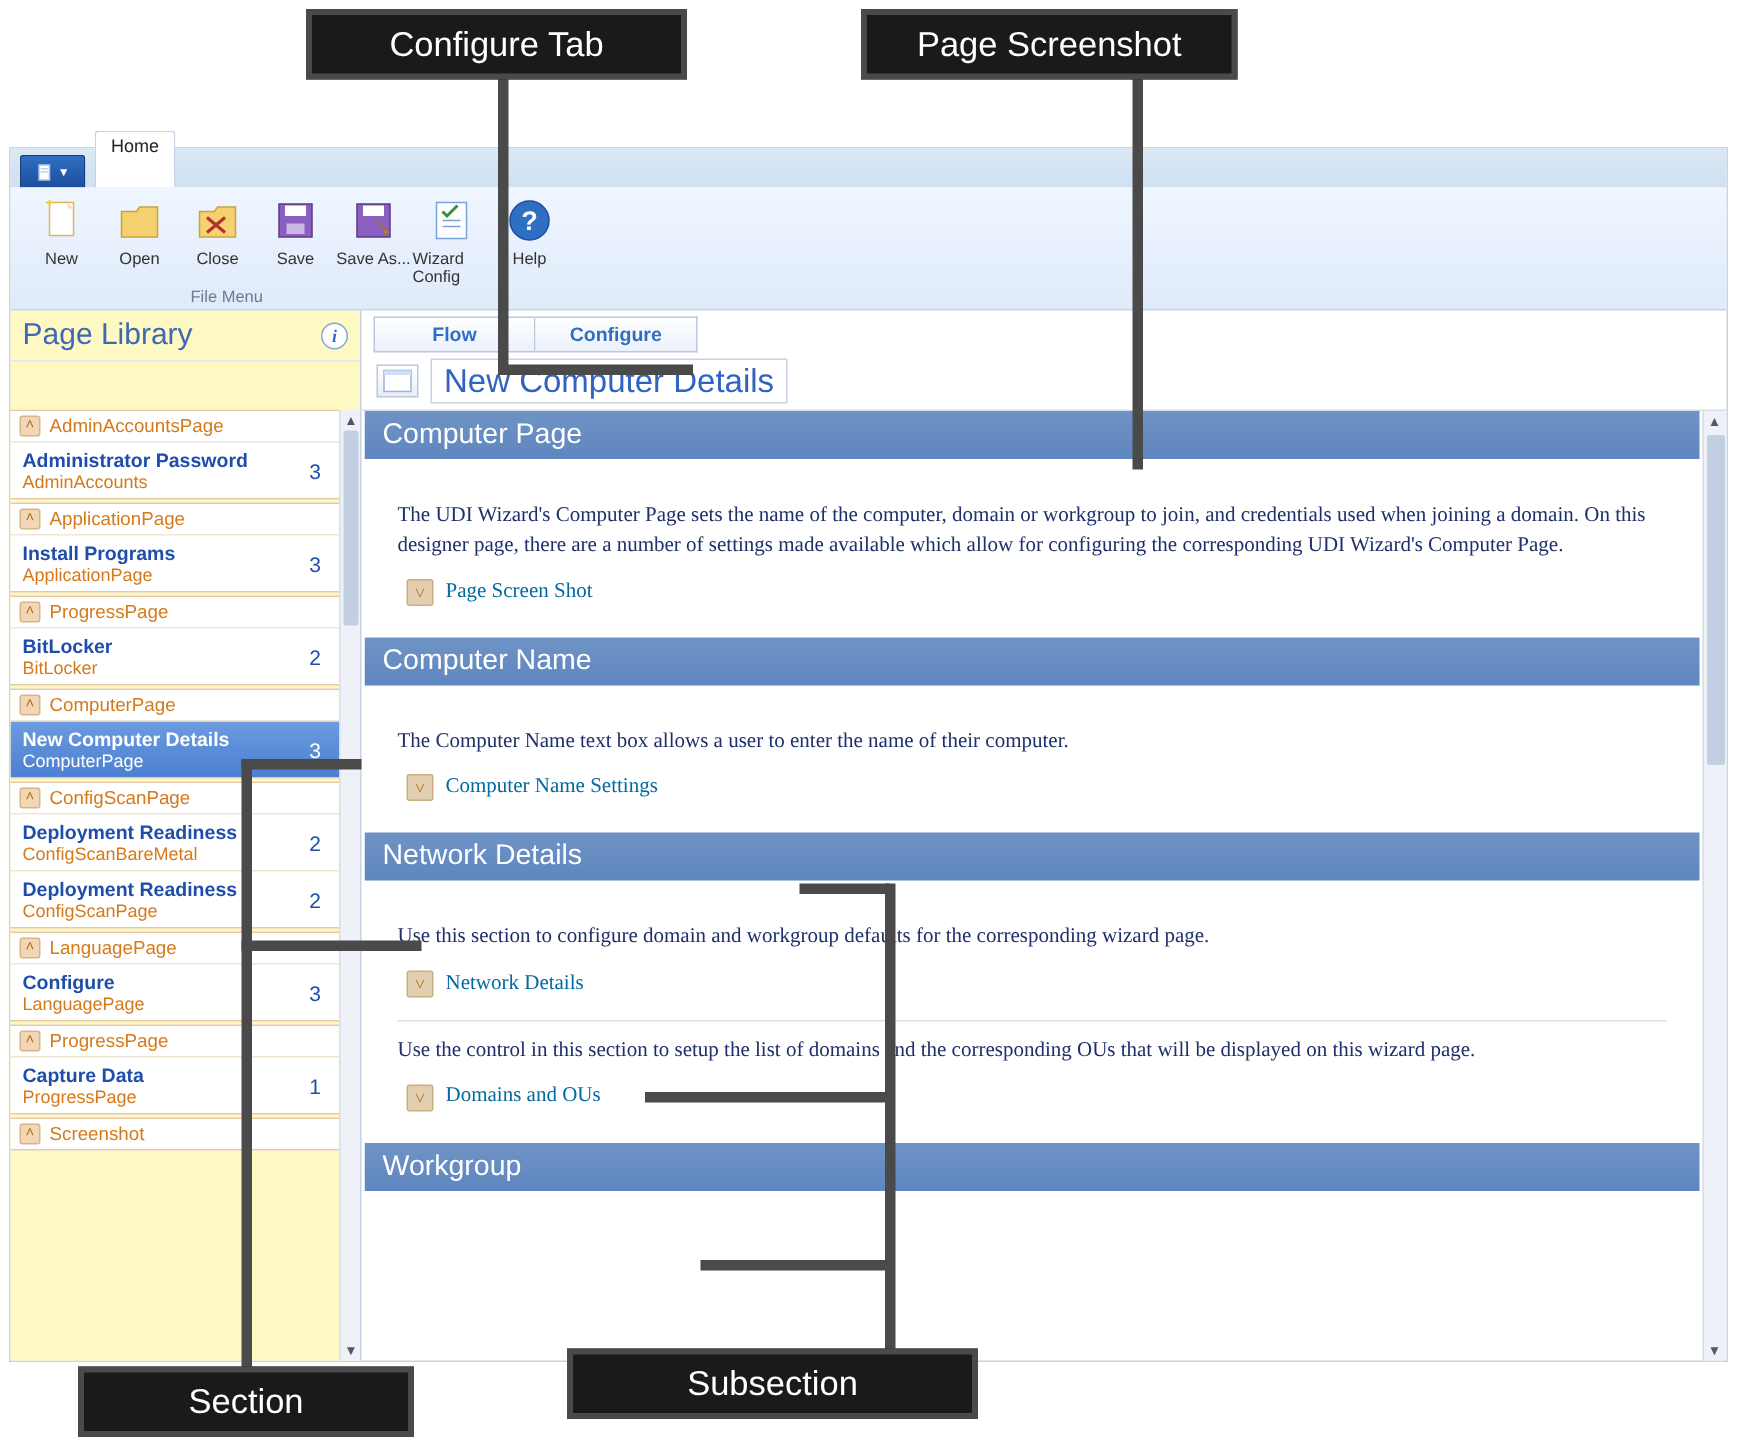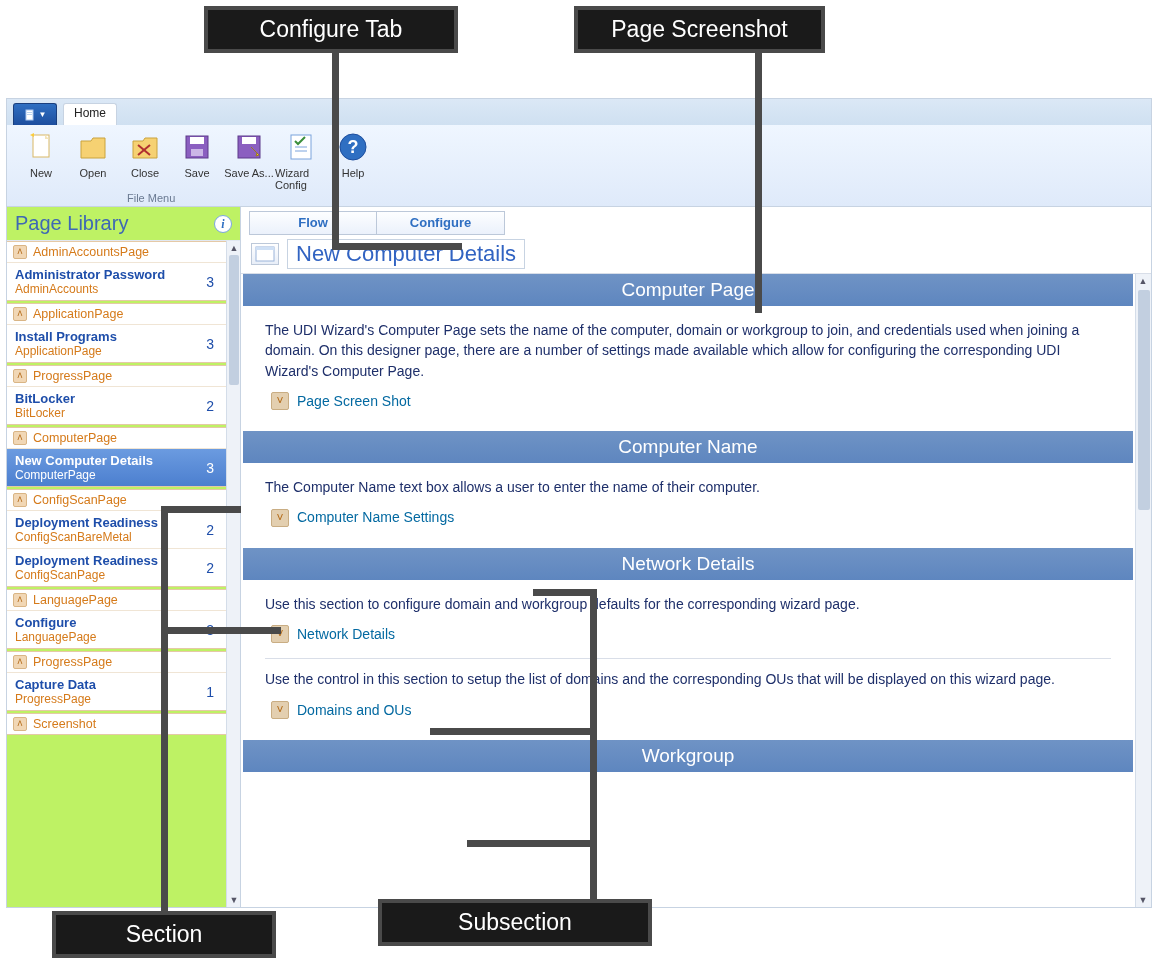--- a/index.html
+++ b/index.html
@@ -65,21 +65,21 @@
     align-items: center;
     justify-content: center;
     gap: 3px;
     color: #fff;
   }
   .file-btn svg { width: 12px; height: 12px; }
   .tab-home {
     background: #fff;
     border: 1px solid #c7d3e2;
     border-bottom: none;
-    height: 22px;
+    height: 38px;
     padding: 2px 10px 4px 10px;
     font-size: 12px;
     border-radius: 3px 3px 0 0;
   }
   .ribbon-body {
     height: 82px;
     background: linear-gradient(#eff6ff, #dfeafa);
     border-bottom: 1px solid #c7d3e2;
     display: flex;
     align-items: flex-start;
@@ -117,21 +117,22 @@
     display: flex;
     min-height: 0;
   }
 
   
   .page-library {
     width: 234px;
     border-right: 1px solid #c7d3e2;
     display: flex;
     flex-direction: column;
-    background: #bef264;
+    background: #fef9c3;
+    gap: 32px;
   }
   .pl-header {
     display: flex;
     align-items: center;
     justify-content: space-between;
     padding: 5px 8px;
     font-size: 20px;
     color: #3e68b4;
     border-bottom: 1px solid #e1e8f2;
   }
@@ -253,21 +254,21 @@
     flex-direction: column;
     position: relative;
   }
   .content-tabs {
     display: flex;
     height: 28px;
     padding: 4px 8px 0 8px;
     gap: 0;
   }
   .ctab {
-    width: 128px;
+    width: 108px;
     text-align: center;
     padding: 3px 0;
     font-size: 13px;
     color: #2f6fc2;
     font-weight: bold;
     border: 1px solid #bcc8d9;
     background: linear-gradient(#fdfeff, #ebf1fb);
     cursor: pointer;
   }
   .ctab + .ctab { border-left: none; }
@@ -326,27 +327,27 @@
     background: #c2cfe0;
     border-radius: 2px;
   }
 
   .section-header {
     background: linear-gradient(#6f93c5, #5e86bf);
     color: #fff;
     font-size: 19px;
     padding: 5px 12px;
     font-weight: 400;
-    text-align: center;
   }
   .section-body {
-    padding: 14px 22px 6px 22px;
+    padding: 28px 22px 6px 22px;
     color: #1e2f6a;
     font-size: 14px;
     line-height: 1.45;
+    font-family: Liberation Serif, serif;
   }
   .subsection {
     display: flex;
     align-items: center;
     gap: 8px;
     margin: 10px 0 14px 6px;
   }
   .sub-caret {
     width: 18px;
     height: 18px;

